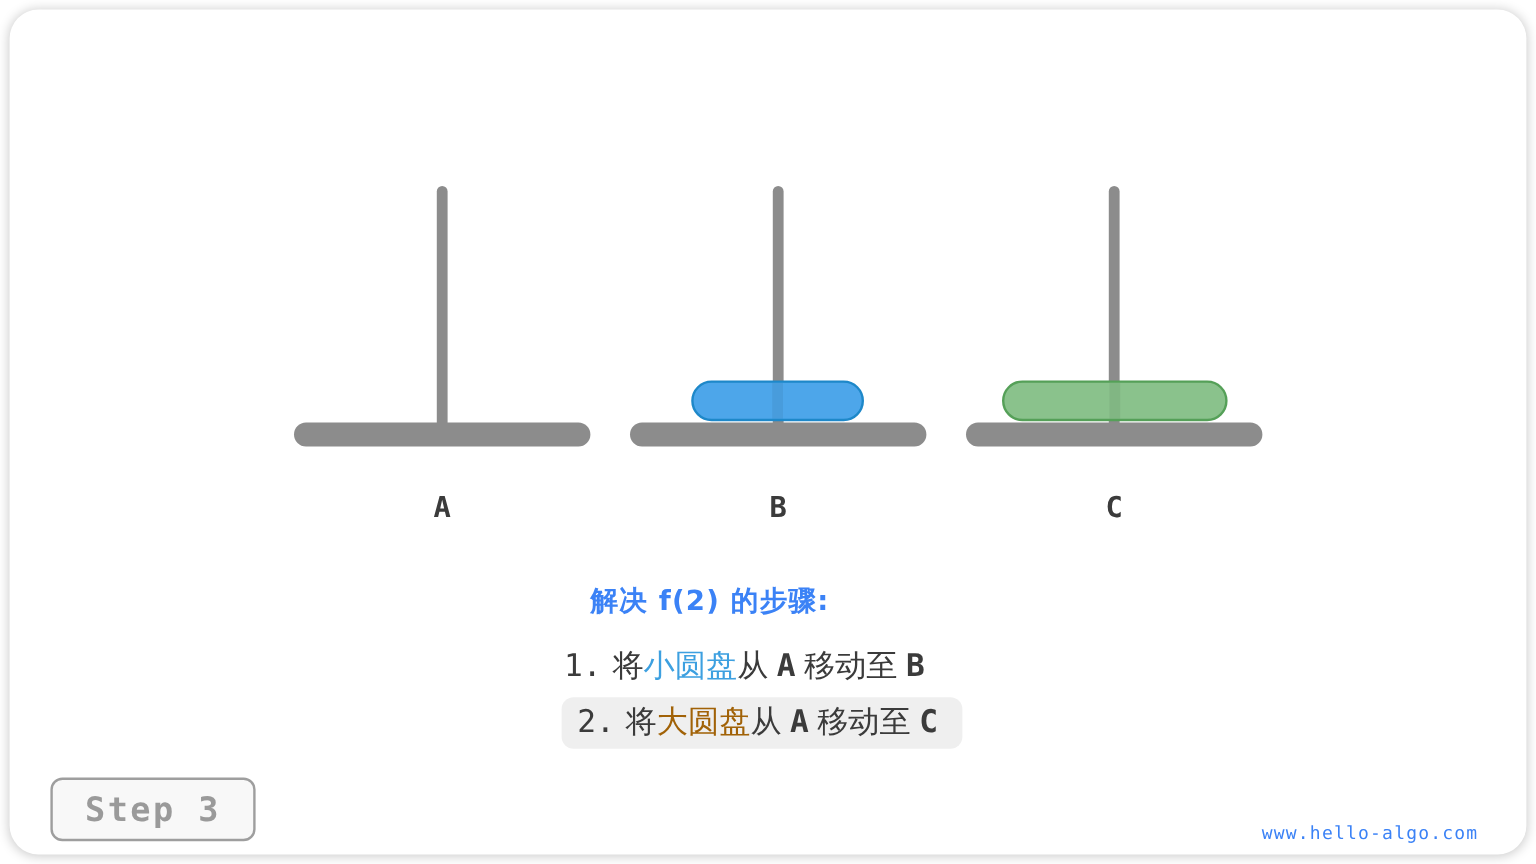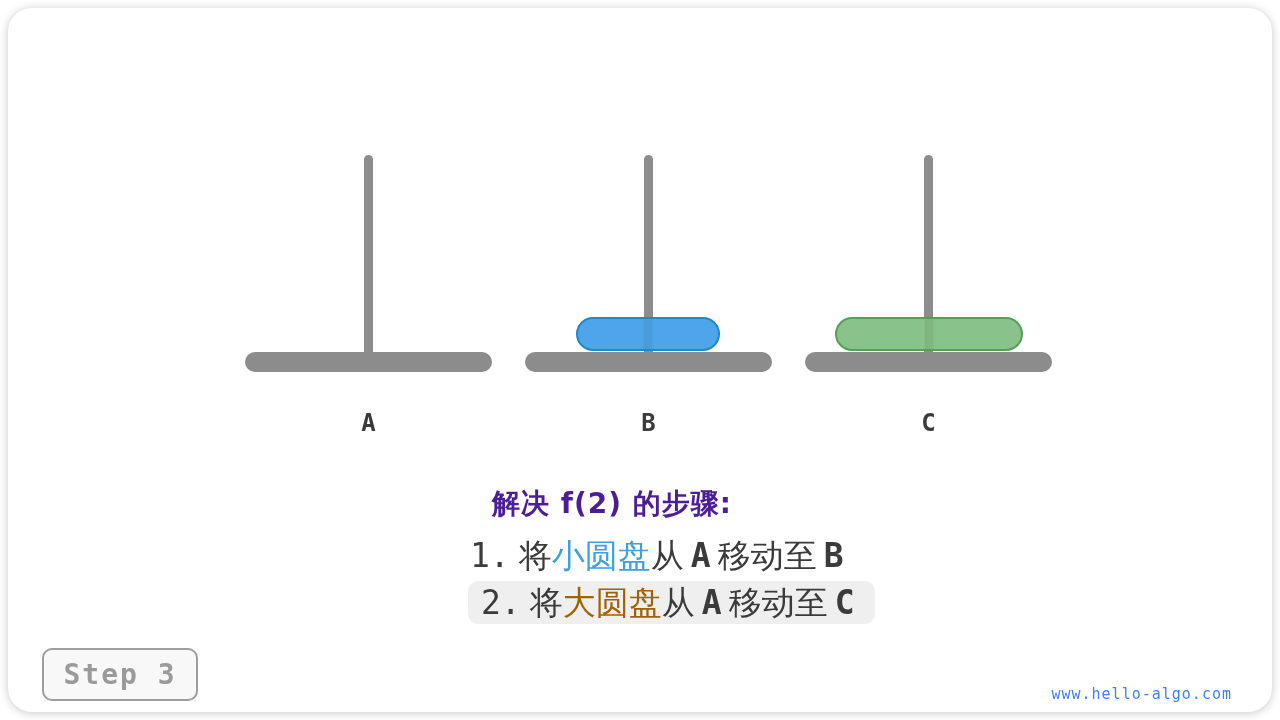--- a/index.html
+++ b/index.html
@@ -37,37 +37,37 @@
     content: ""; position: absolute; top: 0; bottom: 0;
     left: 50%; width: 9px; transform: translateX(-50%);
     background: rgba(0,0,0,0.06);
   }
   .disk-small { left: 568px; width: 144px; }
   .disk-large { left: 827px; width: 188px; }
 
   
   .steps-title {
     position: absolute; left: 484px; top: 477px;
-    font-size: 28px; font-weight: bold; letter-spacing: 1px; color: #4c1d95;
+    font-size: 23px; font-weight: bold; letter-spacing: 1px; color: #3b82f6;
   }
   .step-line {
-    position: absolute; font-size: 33px; color: #3b3b3b;
+    position: absolute; font-size: 26px; color: #3b3b3b;
     white-space: nowrap; line-height: 31px;
   }
   .step-line-1 { left: 462px; top: 532px; }
   .step-line-2 { left: 460px; top: 573px; background: #efefef; border-radius: 10px; padding: 6px 13px; }
   .step-num { font-family: "DejaVu Sans Mono", monospace; margin-right: 9px; }
   .peg-ref {
     font-family: "DejaVu Sans Mono", monospace;
     font-weight: bold; margin: 0 7px;
   }
 
   
   .step-badge {
-    position: absolute; left: 34px; top: 640px; width: 156px; height: 53px;
+    position: absolute; left: 34px; top: 640px; width: 171px; height: 53px;
     background: #f8f8f8; border: 2px solid #9e9e9e; border-radius: 10px;
     font-family: "DejaVu Sans Mono", monospace; font-weight: bold;
     font-size: 28px; color: #9a9a9a; letter-spacing: 2px;
     text-align: center; line-height: 49px;
   }
   .watermark {
     position: absolute; right: 40px; top: 677px;
     font-family: "DejaVu Sans Mono", monospace;
     font-size: 15px; color: #3b82f6; letter-spacing: 1px;
   }

